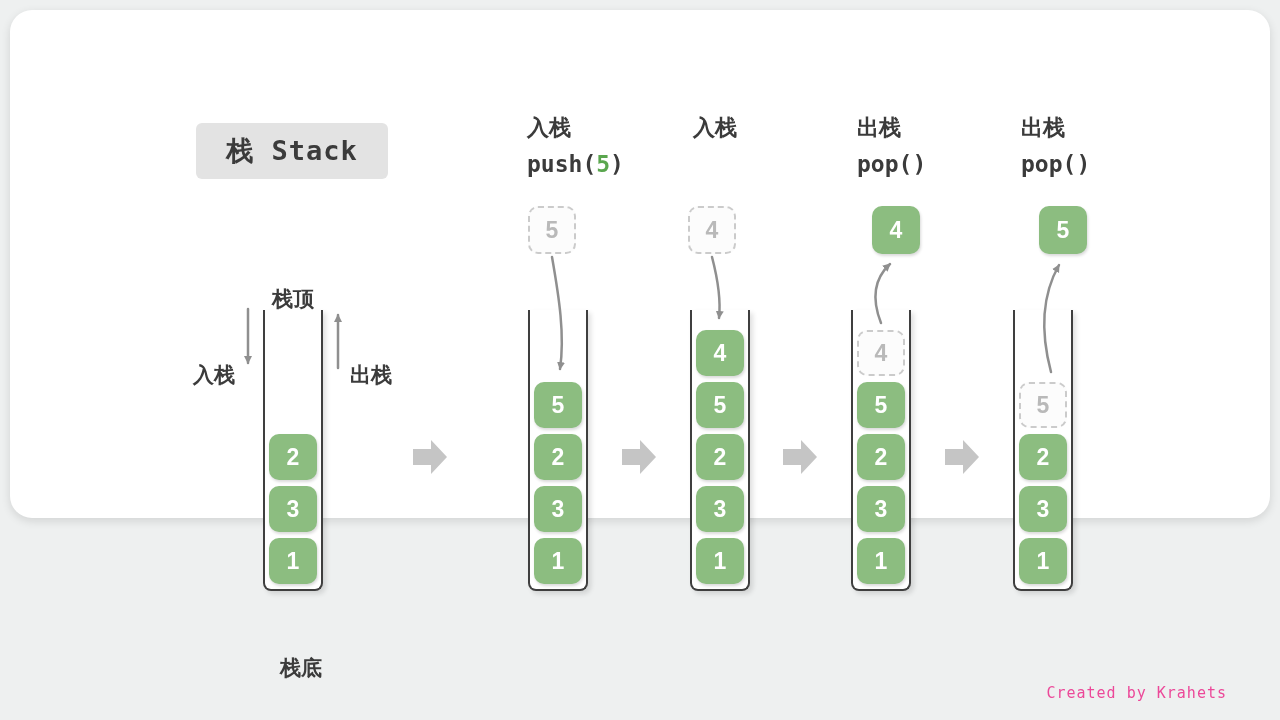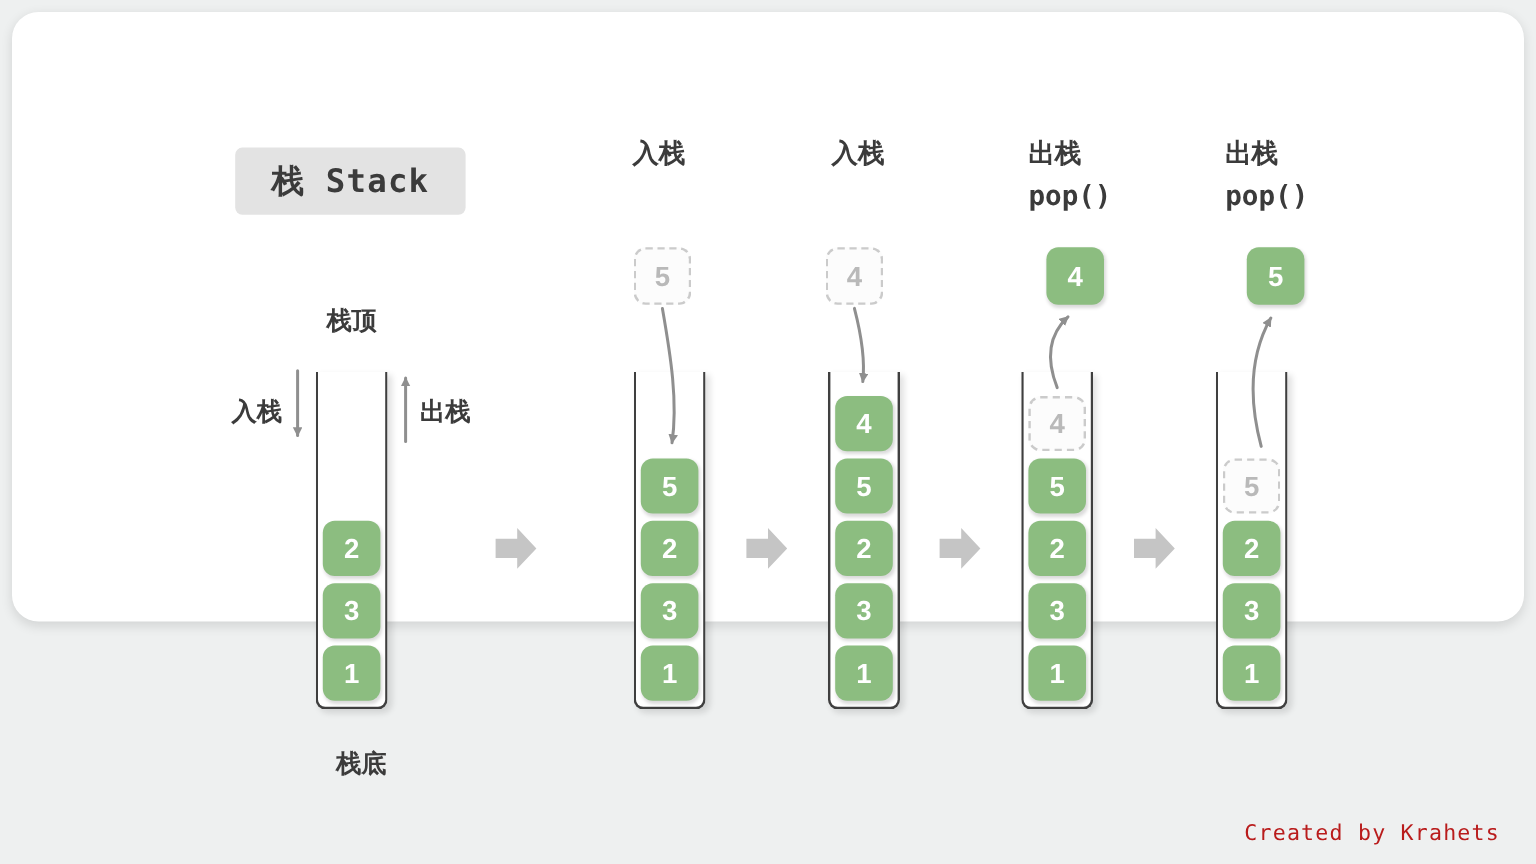--- a/index.html
+++ b/index.html
@@ -42,21 +42,21 @@
   .op-code {
     margin-top: 8px;
     font-family: "DejaVu Sans Mono", monospace;
     font-size: 23px; font-weight: bold; color: #3b3b3b;
     line-height: 28px;
   }
   .op-code .arg { color: #5aa64e; }
 
   .legend-label {
     font-size: 21px; font-weight: bold; color: #3b3b3b;
-    width: 100px; text-align: center;
+    width: 100px; text-align: center; margin-top: 32px;
   }
 
   .stack-container {
     top: 300px; width: 60px; height: 281px;
     border-left: 2px solid #3f3f3f;
     border-right: 2px solid #3f3f3f;
     border-bottom: 2px solid #3f3f3f;
     border-radius: 0 0 8px 8px;
     background: #ffffff;
     box-shadow: 3px 3px 5px rgba(0,0,0,0.12);
@@ -87,38 +87,39 @@
   .ghost.float { height: 48px; }
 
   svg.arrow-layer {
     position: absolute; left: 0; top: 0;
     width: 1280px; height: 720px;
     pointer-events: none;
     z-index: 4;
   }
 
   .watermark {
-    right: 20px; top: 674px;
+    right: 43px; top: 674px;
     font-family: "DejaVu Sans Mono", monospace;
-    font-size: 18px;
-    color: #b91c1c;
+    font-size: 15px;
+    color: #ec4899;
     letter-spacing: 1px;
   }
 </style>
 </head>
 <body>
 
 <div class="card">
 
   <div class="abs title-box">
     <span class="title-text">栈 Stack</span>
   </div>
 
   <div class="abs op-label" style="left:517px">
     <div class="op-cjk">入栈</div>
+    <div class="op-code"><span>push(</span><span class="arg">5</span><span>)</span></div>
   </div>
   <div class="abs op-label" style="left:683px">
     <div class="op-cjk">入栈</div>
   </div>
   <div class="abs op-label" style="left:847px">
     <div class="op-cjk">出栈</div>
     <div class="op-code"><span>pop()</span><span class="arg"></span><span></span></div>
   </div>
   <div class="abs op-label" style="left:1011px">
     <div class="op-cjk">出栈</div>

